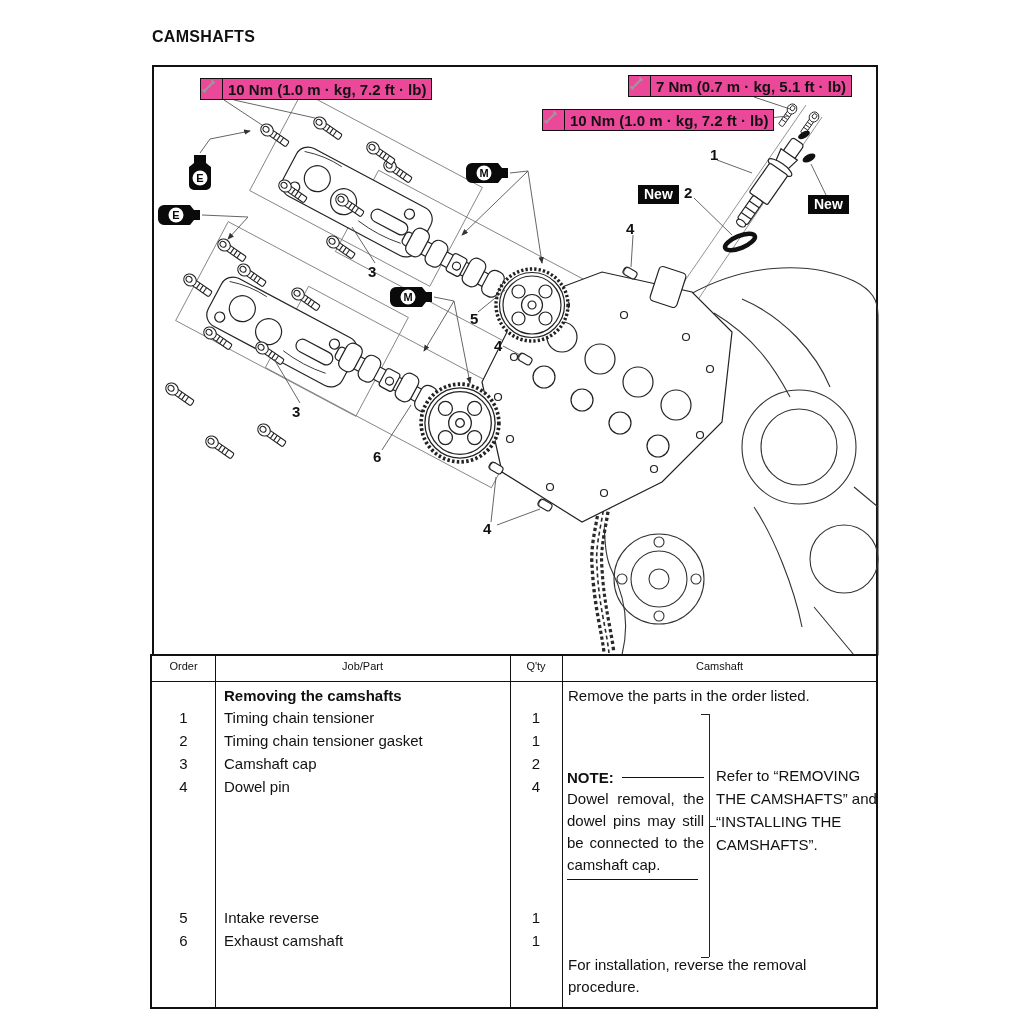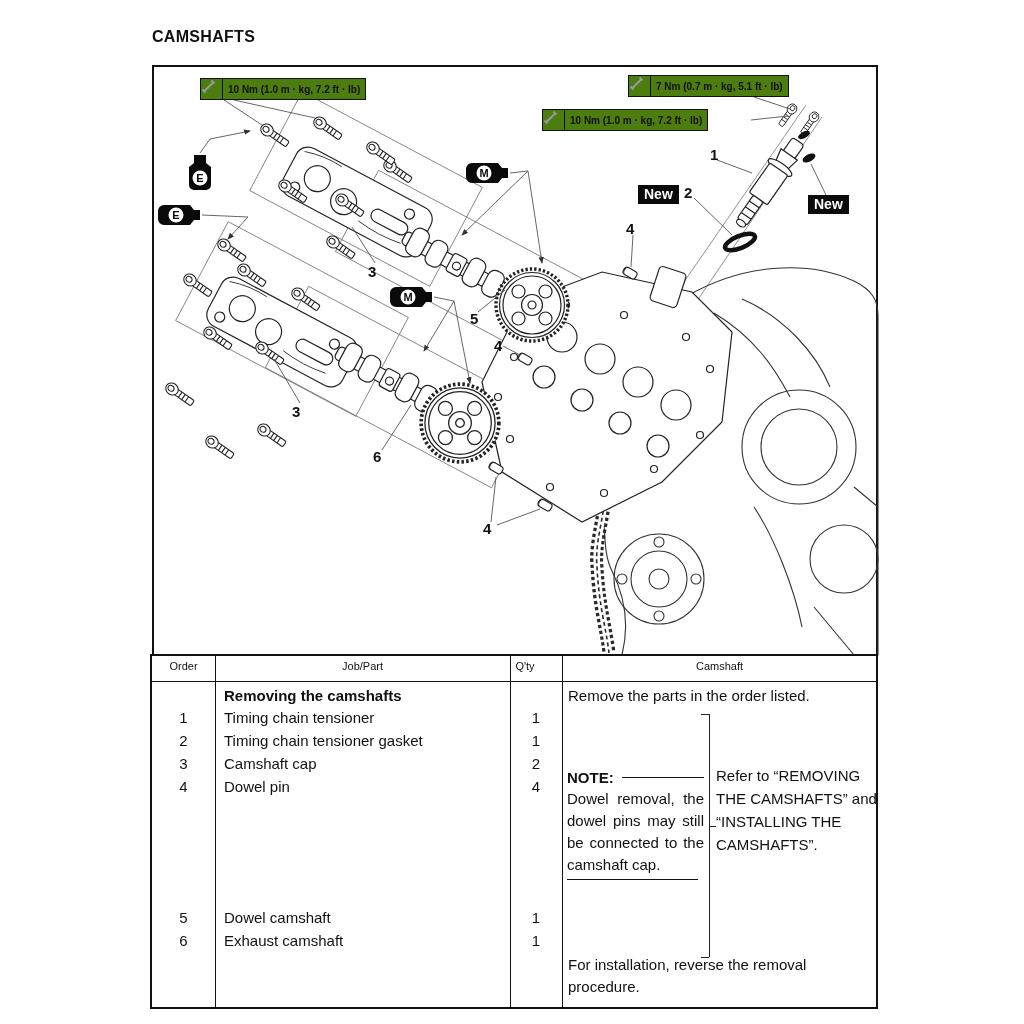--- a/index.html
+++ b/index.html
@@ -6,21 +6,21 @@
   html,body { width:1024px; height:1024px; background:#fff; }
   body { font-family:"Liberation Sans","DejaVu Sans",sans-serif; color:#111; position:relative; }
   .page { position:absolute; inset:0; background:#fff; }
 
   .page-title { position:absolute; left:152px; top:28px; font-size:16px; font-weight:bold; letter-spacing:.3px; }
 
   
   .diagram { position:absolute; left:152px; top:65px; width:726px; height:591px; border:2px solid #111; background:#fff; }
   .diagram svg { position:absolute; left:0; top:0; }
 
-  .torque-box { position:absolute; display:inline-flex; align-items:stretch; border:1.6px solid #111; background:#4d7c0f; height:22px; font-size:10px; font-weight:bold; white-space:nowrap; }
+  .torque-box { position:absolute; display:inline-flex; align-items:stretch; border:1.6px solid #111; background:#ec4899; height:22px; font-size:15px; font-weight:bold; white-space:nowrap; }
   .torque-box .icon-cell { width:22px; border-right:1.4px solid #111; display:flex; align-items:center; justify-content:center; }
   .torque-box .tq-text { padding:1px 5px 0 5px; display:flex; align-items:center; }
 
   .new-tag { position:absolute; background:#0a0a0a; color:#fff; font-weight:bold; font-size:14px; padding:1px 6px 2px 6px; line-height:16px; }
 
   .callout { position:absolute; font-size:15px; font-weight:bold; color:#111; }
 
   
   .parts-table { position:absolute; left:150px; top:654px; width:728px; height:355px; border:2.5px solid #111; background:#fff; font-size:15px; }
   .pt-abs { position:absolute; }
@@ -299,21 +299,21 @@
   </div>
 
   <div class="parts-table">
     <div class="vline" style="left:63px;"></div>
     <div class="vline" style="left:358px;"></div>
     <div class="vline" style="left:410px;"></div>
 
     <div class="hdr">
       <span style="left:0; width:63px; text-align:center;">Order</span>
       <span style="left:63px; width:295px; text-align:center;">Job/Part</span>
-      <span style="left:347px; width:52px; text-align:center;">Q'ty</span>
+      <span style="left:358px; width:52px; text-align:center;">Q'ty</span>
       <span style="left:410px; width:315px; text-align:center;">Camshaft</span>
     </div>
 
     <div class="pt-abs row-line" style="left:72px; top:30px; font-weight:bold;">Removing the camshafts</div>
     <div class="pt-abs row-line" style="left:416px; top:30px;">Remove the parts in the order listed.</div>
 
     <div>
       <div class="pt-abs row-line c-order" style="left:0; top:52px; width:63px;">1</div>
       <div class="pt-abs row-line" style="left:72px; top:52px;">Timing chain tensioner</div>
       <div class="pt-abs row-line c-order" style="left:358px; top:52px; width:52px;">1</div>
@@ -344,21 +344,21 @@
     </div>
 
     <div class="bracket-v" style="left:557px; top:58px; height:243px;"></div>
     <div class="tick" style="left:549px; top:58px;  width:8px;"></div>
     <div class="tick" style="left:549px; top:301px; width:8px;"></div>
     <div class="tick" style="left:557px; top:170px; width:7px;"></div>
     <div class="refer-text" style="left:564px; top:108px;">Refer to “REMOVING THE CAMSHAFTS” and “INSTALLING THE CAMSHAFTS”.</div>
 
     <div>
       <div class="pt-abs row-line c-order" style="left:0; top:252px; width:63px;">5</div>
-      <div class="pt-abs row-line" style="left:72px; top:252px;">Dowel camshaft</div>
+      <div class="pt-abs row-line" style="left:72px; top:252px;">Intake reverse</div>
       <div class="pt-abs row-line c-order" style="left:358px; top:252px; width:52px;">1</div>
     </div>
     <div>
       <div class="pt-abs row-line c-order" style="left:0; top:275px; width:63px;">6</div>
       <div class="pt-abs row-line" style="left:72px; top:275px;">Exhaust camshaft</div>
       <div class="pt-abs row-line c-order" style="left:358px; top:275px; width:52px;">1</div>
     </div>
 
     <div class="footer-remark" style="left:416px; top:298px;">For installation, reverse the removal procedure.</div>
   </div>

